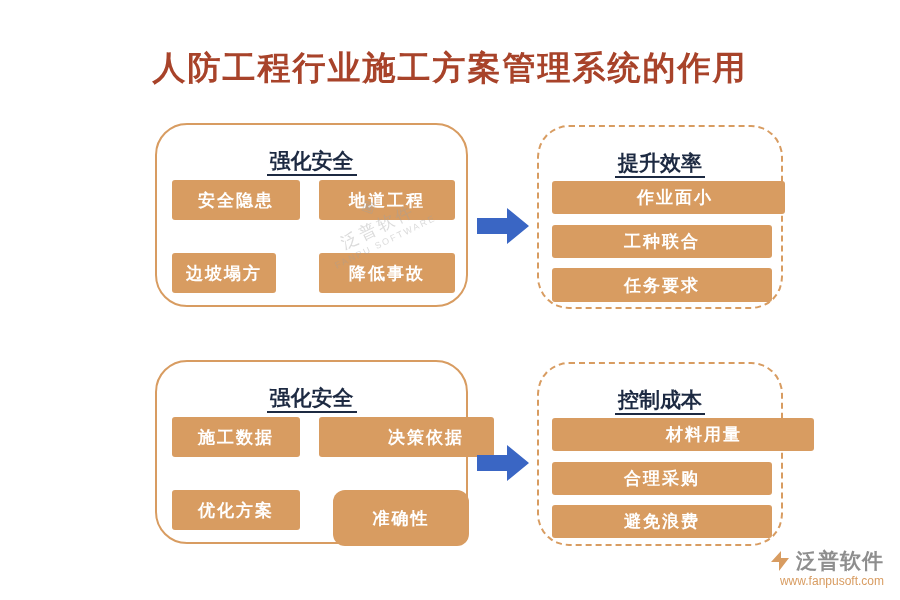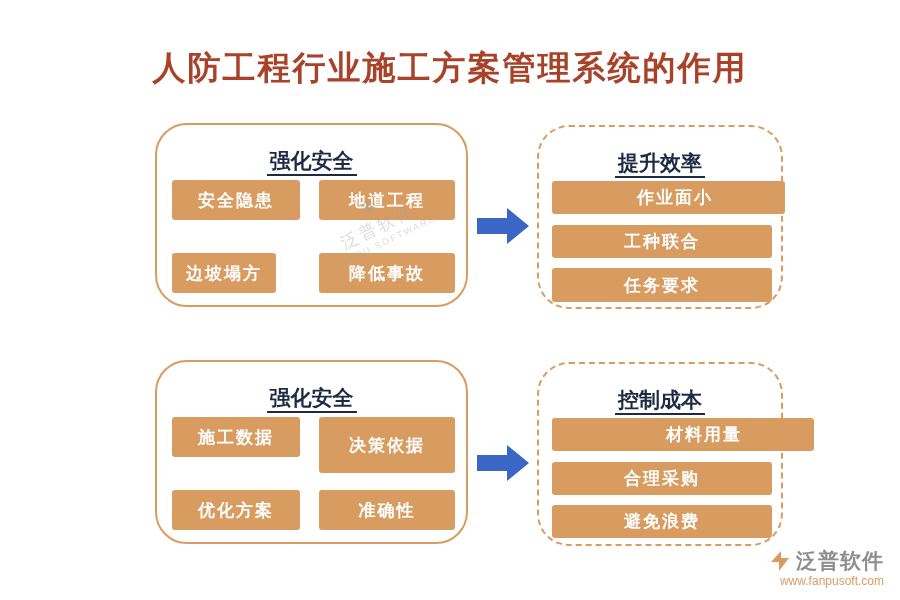--- a/index.html
+++ b/index.html
@@ -70,23 +70,23 @@
     <div class="tag" style="left:13px;top:54px;width:220px;height:33px;padding-left:13px;">作业面小</div>
     <div class="tag" style="left:13px;top:98px;width:220px;height:33px;">工种联合</div>
     <div class="tag" style="left:13px;top:141px;width:220px;height:34px;text-align:right;">任务要求</div>
   </div>
 
   <div class="group solid" style="left:155px;top:360px;width:313px;height:184px;">
     <div class="group-heading">
       <span>强化安全</span>
     </div>
     <div class="tag" style="left:15px;top:55px;width:128px;height:40px;">施工数据</div>
-    <div class="tag" style="left:162px;top:55px;width:136px;height:56px;">决策依据</div>
+    <div class="tag" style="left:162px;top:55px;width:136px;height:40px;padding-left:39px;">决策依据</div>
     <div class="tag" style="left:15px;top:128px;width:128px;height:40px;">优化方案</div>
-    <div class="tag" style="left:162px;top:128px;width:136px;height:40px;">准确性</div>
+    <div class="tag" style="left:176px;top:128px;width:136px;height:56px;border-radius:12px;">准确性</div>
   </div>
 
   <svg class="arrow" style="left:477px;top:443px;" viewBox="0 0 52 40">
     <polygon points="0,12 30,12 30,2 52,20 30,38 30,28 0,28" fill="#3A66C4"></polygon>
   </svg>
 
   <div class="group dashed" style="left:537px;top:362px;width:246px;height:184px;">
     <div class="group-heading">
       <span>控制成本</span>
     </div>

